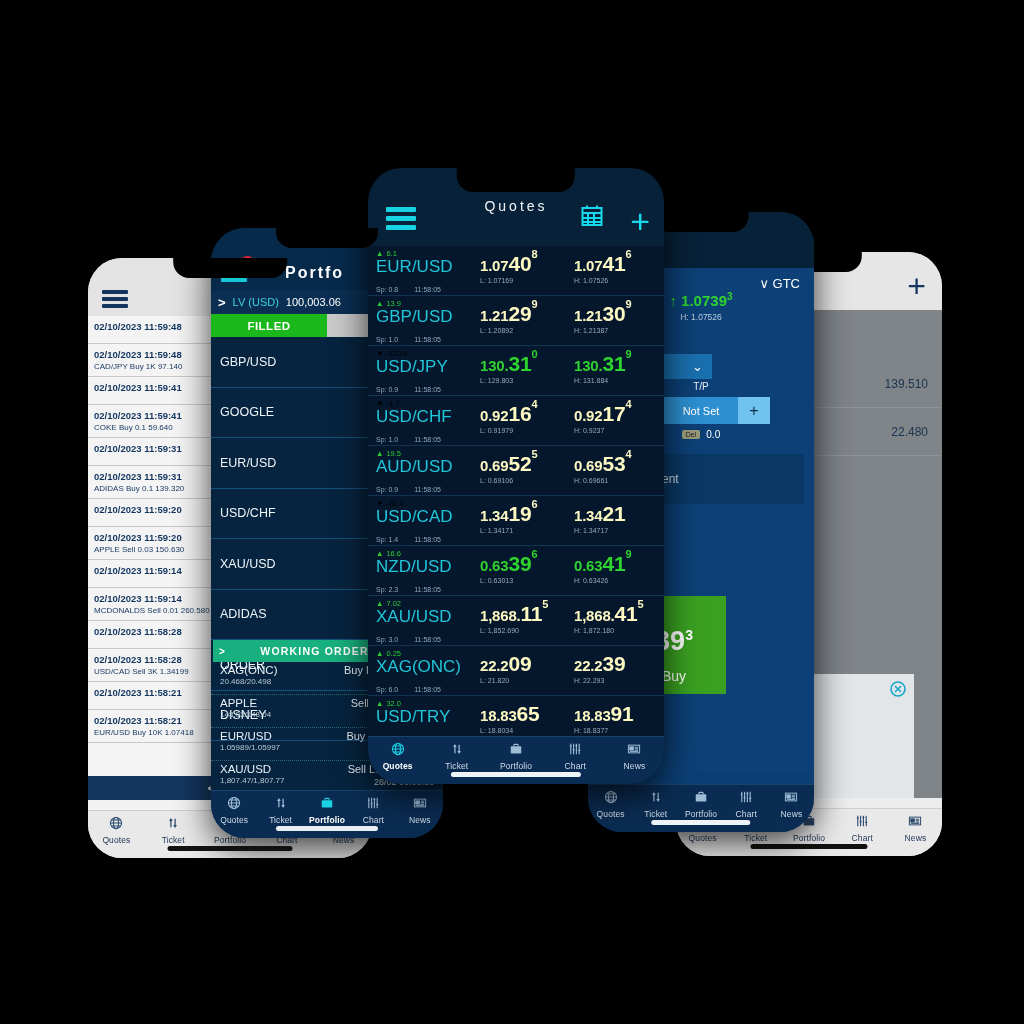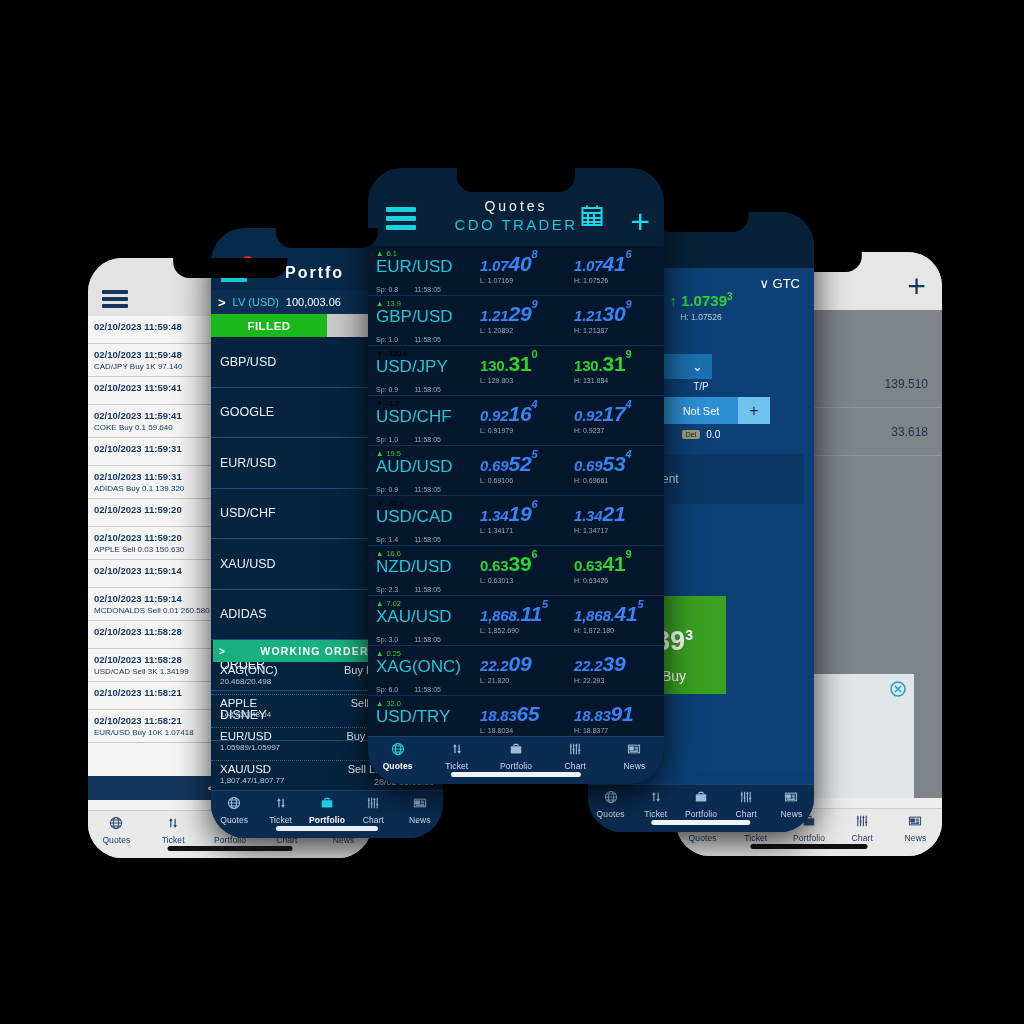--- a/index.html
+++ b/index.html
@@ -124,21 +124,21 @@
   .qrow .chg { font-size:7.5px; display:flex; align-items:center; gap:3px; }
   .qrow .chg.up { color:#2fcc35; }
   .qrow .sym { color:#21c5d8; font-size:17px; line-height:19px; margin-top:-1px; }
   .qrow .meta { position:absolute; left:8px; bottom:2px; font-size:7px; color:#8fa9bd; }
   .qrow .meta span { margin-right:16px; }
   .qrow .bid, .qrow .ask { position:absolute; top:6px; text-align:left; }
   .qrow .bid { left:112px; } .qrow .ask { left:206px; }
   .qrow .px { font-size:15px; font-weight:700; letter-spacing:-.2px; }
   .qrow .px b { font-size:21px; }
   .qrow .px sup { font-size:11px; font-weight:700; top:-.62em; position:relative; }
-  .qrow .red { color:#3b82f6;font-style:italic; } .qrow .green { color:#2fd32f; }
+  .qrow .red { color:#fef9c3; } .qrow .green { color:#2fd32f; }
   .qrow .lh { position:absolute; bottom:11px; font-size:7px; color:#94abbd; }
   .qrow .lhb { left:112px; } .qrow .lha { left:206px; }
 
   
   #phone4 { left:588px; top:212px; width:226px; height:620px; background:#0b3f74; z-index:20; }
   #phone4 .notch { width:42%; height:20px; }
   #p4head { position:absolute; top:0; left:0; right:0; height:56px; background:#072138; }
   #p4head .t { position:absolute; left:22px; bottom:12px; color:#eef4f9; font-size:15px; letter-spacing:1.6px; }
   #p4body { position:absolute; top:56px; left:0; right:0; bottom:60px; background:#0c4076; }
   #p4 .rowline { display:flex; align-items:center; justify-content:space-between; padding:8px 14px 0; }
@@ -529,21 +529,20 @@
   <div class="phone" id="phone3">
     <div class="notch"></div>
     <div class="screen">
       <div id="p3head">
         <div class="hamb">
             <i></i>
             <i></i>
             <i></i>
           </div>
         <div class="t1">Quotes</div>
-        <div class="t2">CDO TRADER</div>
         <div class="cal">
           <svg width="24" height="24" viewBox="0 0 24 24" fill="none" stroke="#18d9ec" stroke-width="2">
             <rect x="2.5" y="4" width="19" height="17"></rect>
             <line x1="2.5" y1="9" x2="21.5" y2="9"></line>
             <line x1="8" y1="9" x2="8" y2="21"></line>
               <line x1="14" y1="9" x2="14" y2="21"></line>
             <line x1="2.5" y1="14" x2="21.5" y2="14"></line>
               <line x1="2.5" y1="18" x2="21.5" y2="18"></line>
             <line x1="7" y1="1.5" x2="7" y2="4.5"></line>
               <line x1="17" y1="1.5" x2="17" y2="4.5"></line>
@@ -848,21 +847,21 @@
       </div>
       <div id="p5dim">
         <div class="pill">ndar Alarms</div>
         <div style="height:14px"></div>
         <div class="arow">
           <span>Above</span>
           <span>139.510</span>
         </div>
         <div class="arow">
           <span>Above</span>
-          <span>33.618</span>
+          <span>22.480</span>
         </div>
       </div>
       <div id="p5modal">
         <div class="close">
           <svg width="16" height="16" viewBox="0 0 16 16">
             <circle cx="8" cy="8" r="7" fill="none" stroke="#18a7c8" stroke-width="1.6"></circle>
             <path d="M5 5 L11 11 M11 5 L5 11" stroke="#18a7c8" stroke-width="1.6"></path>
           </svg>
         </div>
         <div class="sym">D</div>

